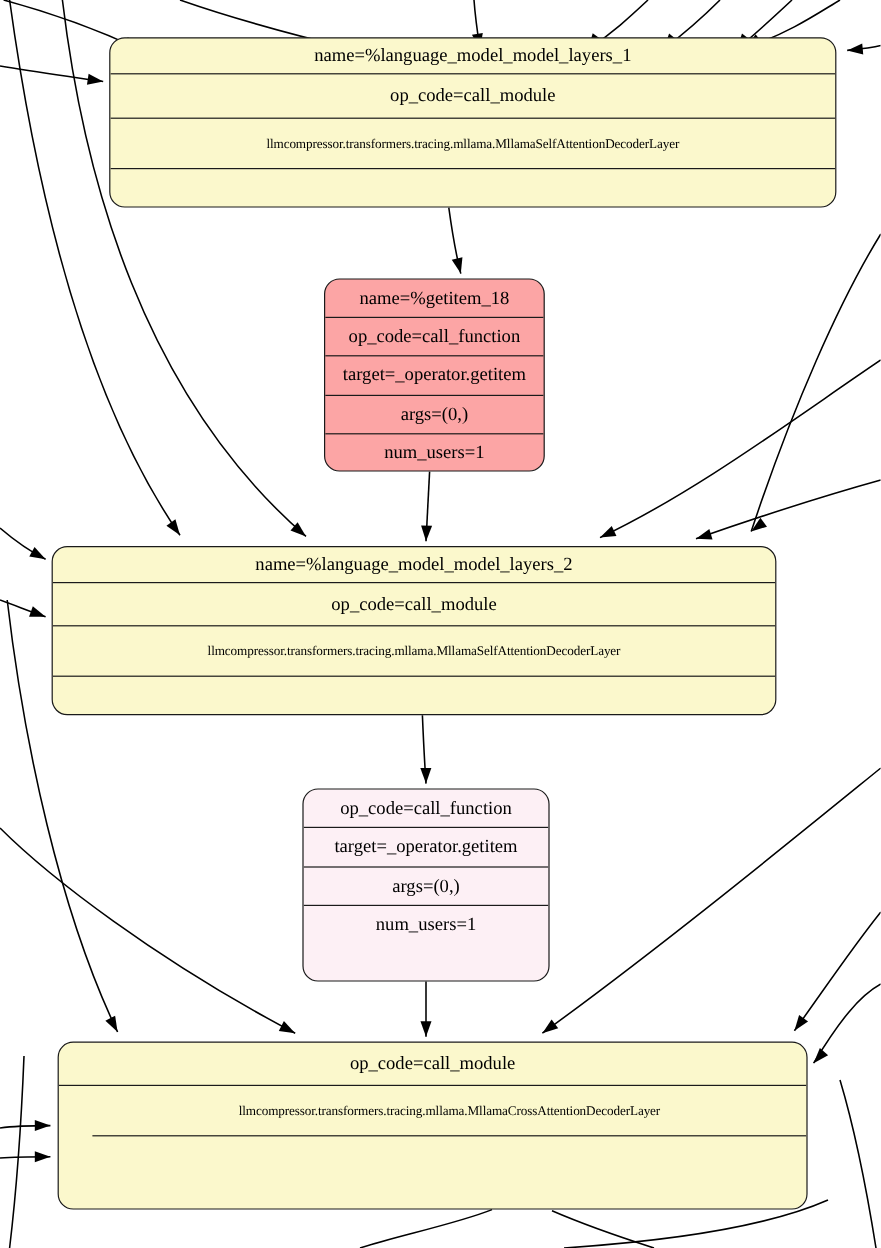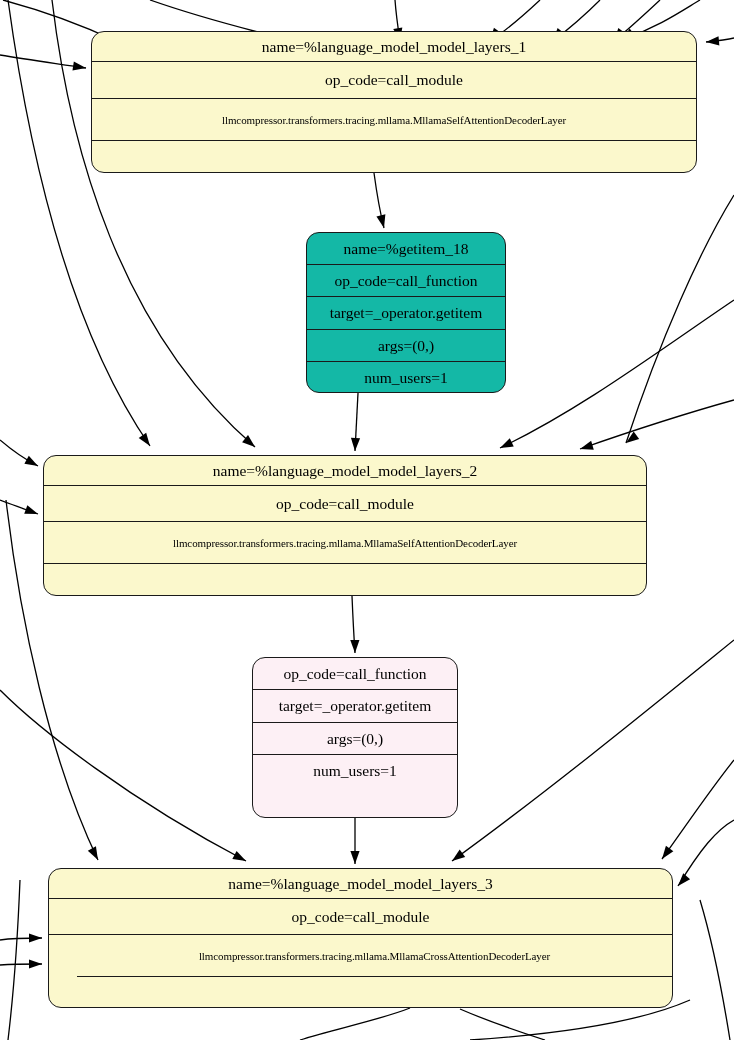--- a/index.html
+++ b/index.html
@@ -114,39 +114,38 @@
       <path d="M 700,900 C 712,940 722,990 730,1040" fill="none" stroke="#000000" stroke-width="1.3"></path>
       <path d="M 690,1000 C 640,1022 560,1034 470,1040" fill="none" stroke="#000000" stroke-width="1.3"></path>
     </svg>
   <div id="nodes">
       <div class="node module" style="left: 91px; top: 31px; width: 606px; height: 142px; background: rgb(251, 248, 204); border-color: rgb(26, 26, 26);">
         <div class="row" style="height: 30px; border-bottom-color: rgb(26, 26, 26);">name=%language_model_model_layers_1</div>
         <div class="row" style="height: 37px; border-bottom-color: rgb(26, 26, 26);">op_code=call_module</div>
         <div class="row wide" style="height: 42px; border-bottom-color: rgb(26, 26, 26);">llmcompressor.transformers.tracing.mllama.MllamaSelfAttentionDecoderLayer</div>
         <div class="row" style="height: 31px; border-bottom-color: rgb(26, 26, 26);"></div>
       </div>
-      <div class="node func" style="left: 270px; top: 232px; width: 200px; height: 161px; background: #14b8a6; border-color: rgb(26, 26, 26); margin-left: 36px;">
+      <div class="node func" style="left: 270px; top: 232px; width: 184px; height: 161px; background: #fca5a5; border-color: rgb(26, 26, 26);">
         <div class="row" style="height: 32px; border-bottom-color: rgb(26, 26, 26);">name=%getitem_18</div>
         <div class="row" style="height: 32px; border-bottom-color: rgb(26, 26, 26);">op_code=call_function</div>
         <div class="row" style="height: 33px; border-bottom-color: rgb(26, 26, 26);">target=_operator.getitem</div>
         <div class="row" style="height: 32px; border-bottom-color: rgb(26, 26, 26);">args=(0,)</div>
         <div class="row" style="height: 32px; border-bottom-color: rgb(26, 26, 26);">num_users=1</div>
       </div>
       <div class="node module" style="left: 43px; top: 455px; width: 604px; height: 141px; background: rgb(251, 248, 204); border-color: rgb(26, 26, 26);">
         <div class="row" style="height: 30px; border-bottom-color: rgb(26, 26, 26);">name=%language_model_model_layers_2</div>
         <div class="row" style="height: 36px; border-bottom-color: rgb(26, 26, 26);">op_code=call_module</div>
         <div class="row wide" style="height: 42px; border-bottom-color: rgb(26, 26, 26);">llmcompressor.transformers.tracing.mllama.MllamaSelfAttentionDecoderLayer</div>
         <div class="row" style="height: 31px; border-bottom-color: rgb(26, 26, 26);"></div>
       </div>
       <div class="node func" style="left: 252px; top: 657px; width: 206px; height: 161px; background: rgb(253, 240, 245); border-color: rgb(26, 26, 26);">
         <div class="row" style="height: 32px; border-bottom-color: rgb(26, 26, 26);">op_code=call_function</div>
         <div class="row" style="height: 33px; border-bottom-color: rgb(26, 26, 26);">target=_operator.getitem</div>
         <div class="row" style="height: 32px; border-bottom-color: rgb(26, 26, 26);">args=(0,)</div>
         <div class="row" style="height: 32px; border-bottom-color: rgb(26, 26, 26);">num_users=1</div>
       </div>
       <div class="node module" style="left: 48px; top: 868px; width: 625px; height: 140px; background: rgb(251, 248, 204); border-color: rgb(26, 26, 26);">
-        <div class="row" style="height: 30px; border-bottom-color: rgb(26, 26, 26);">name=%language_model_model_layers_3</div>
         <div class="row" style="height: 36px; border-bottom-color: rgb(26, 26, 26);">op_code=call_module</div>
         <div class="row wide" style="height: 42px; border-bottom-color: rgb(26, 26, 26); margin-left: 28px;">llmcompressor.transformers.tracing.mllama.MllamaCrossAttentionDecoderLayer</div>
         <div class="row" style="height: 30px; border-bottom-color: rgb(26, 26, 26);"></div>
       </div>
     </div>
 </div>
 
 </body></html>

